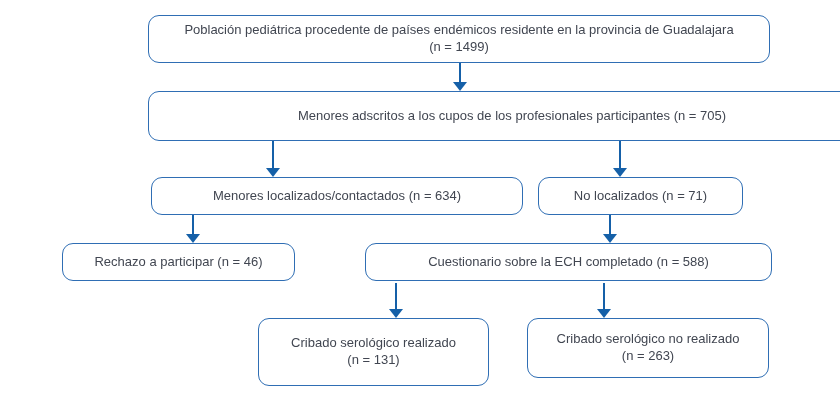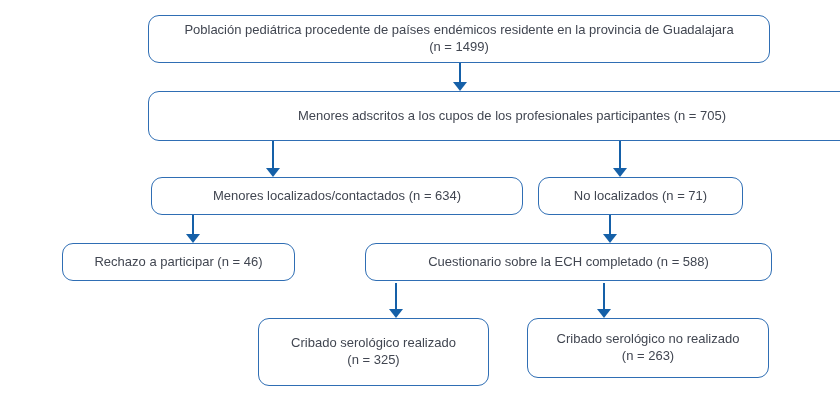--- a/index.html
+++ b/index.html
@@ -106,20 +106,20 @@
     <span class="shaft"></span>
     <span class="head"></span>
   </div>
   <div class="arrow" style="left:597px;top:283px;height:35px;">
     <span class="shaft"></span>
     <span class="head"></span>
   </div>
 
   <div class="node" style="left:258px;top:318px;width:231px;height:68px;">
     <span>Cribado serológico realizado</span>
-    <span>(n = 325)</span>
+    <span>(n = 131)</span>
   </div>
   <div class="node" style="left:527px;top:318px;width:242px;height:60px;">
     <span>Cribado serológico no realizado</span>
     <span>(n = 263)</span>
   </div>
 
 </div>
 
 </body></html>

